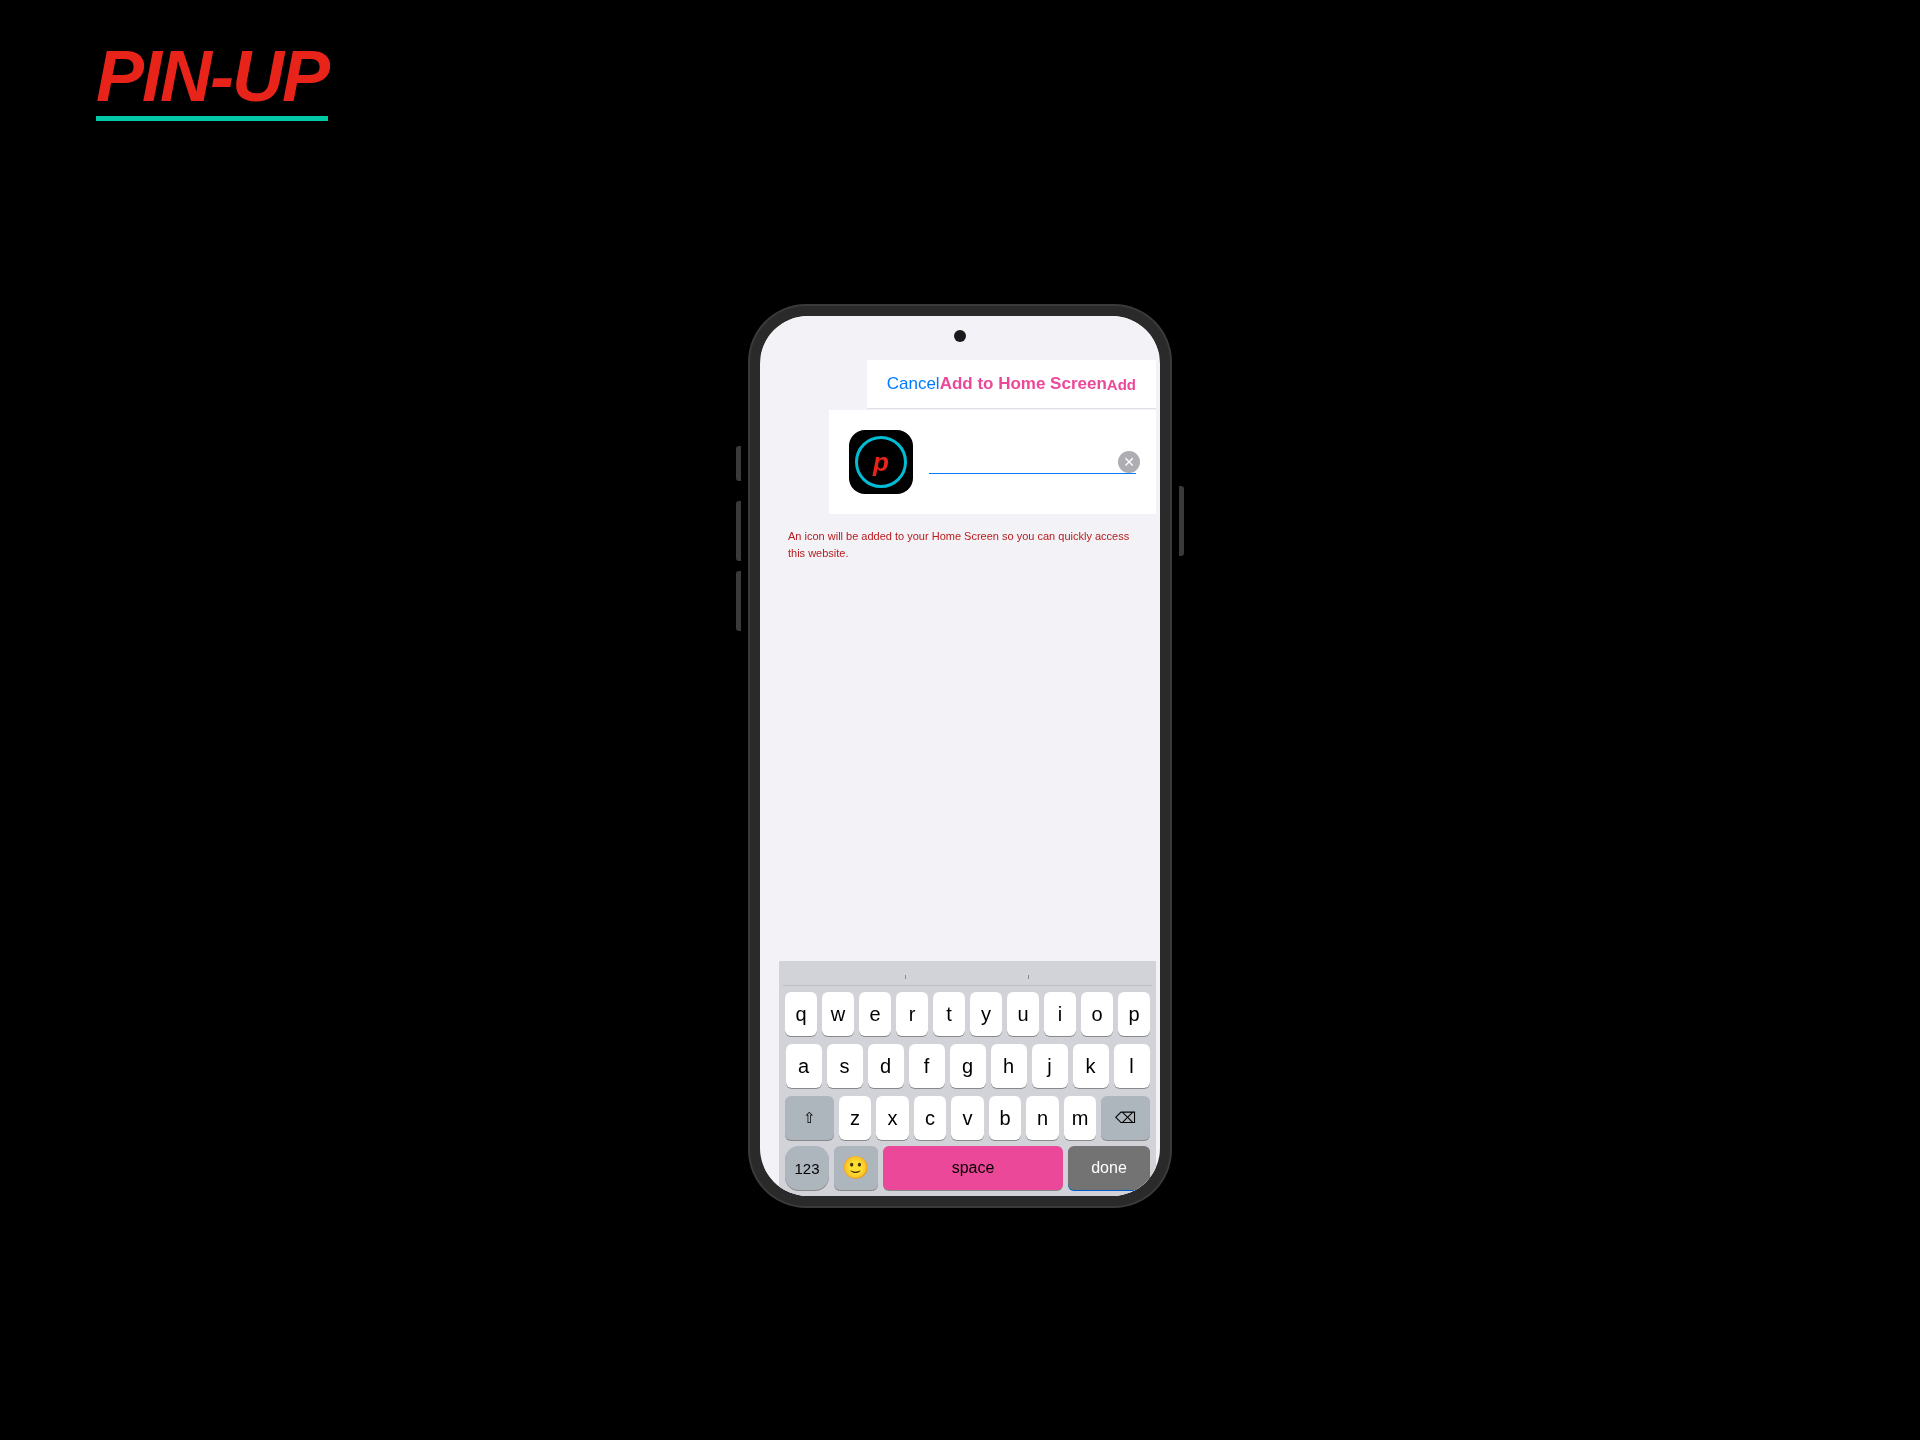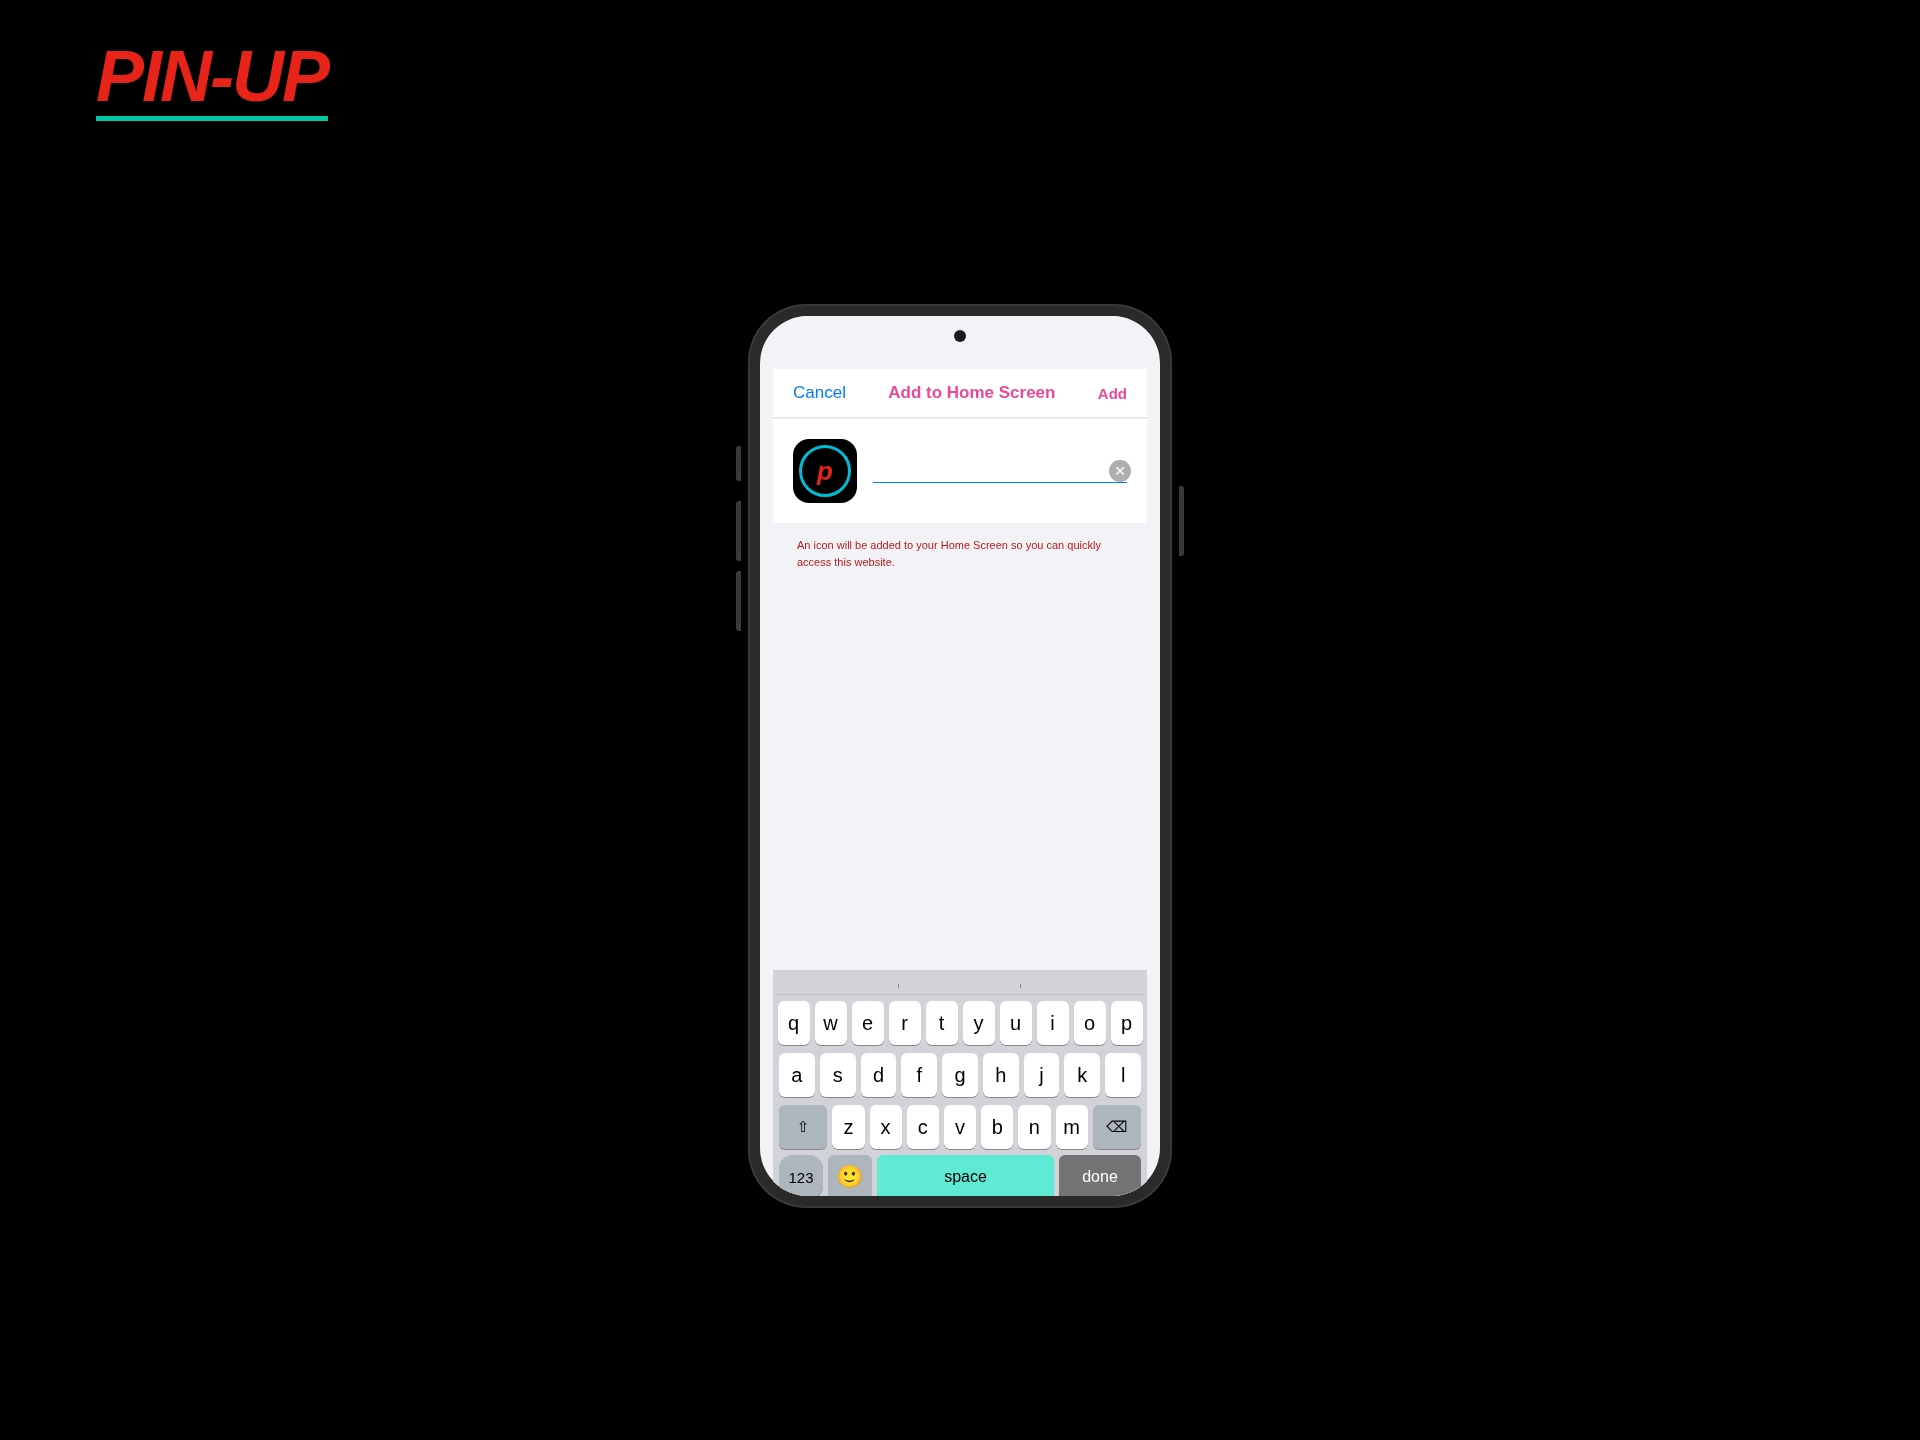--- a/index.html
+++ b/index.html
@@ -84,24 +84,25 @@
       height: 12px;
       background: #1a1a1a;
       border-radius: 50%;
       position: absolute;
       top: 14px;
     }
 
     
     .dialog {
       background: #f2f2f7;
-      margin: 13px;
+      margin: 4px;
       height: calc(100% - 40px);
       display: flex;
       flex-direction: column;
+      align-items: flex-end;
     }
 
     .dialog-header {
       background: #fff;
       border-bottom: 1px solid #e0e0e5;
       padding: 14px 20px;
       display: flex;
       align-items: center;
       justify-content: space-between;
     }
@@ -326,21 +327,21 @@
       display: flex;
       align-items: center;
       justify-content: center;
       font-size: 22px;
       box-shadow: 0 1px 0 #888;
       cursor: pointer;
     }
 
     .key-space {
       flex: 1;
-      background: #5eead4;
+      background: #ec4899;
       border-radius: 6px;
       height: 44px;
       display: flex;
       align-items: center;
       justify-content: center;
       font-size: 16px;
       color: #000;
       box-shadow: 0 1px 0 #888;
       cursor: pointer;
     }

